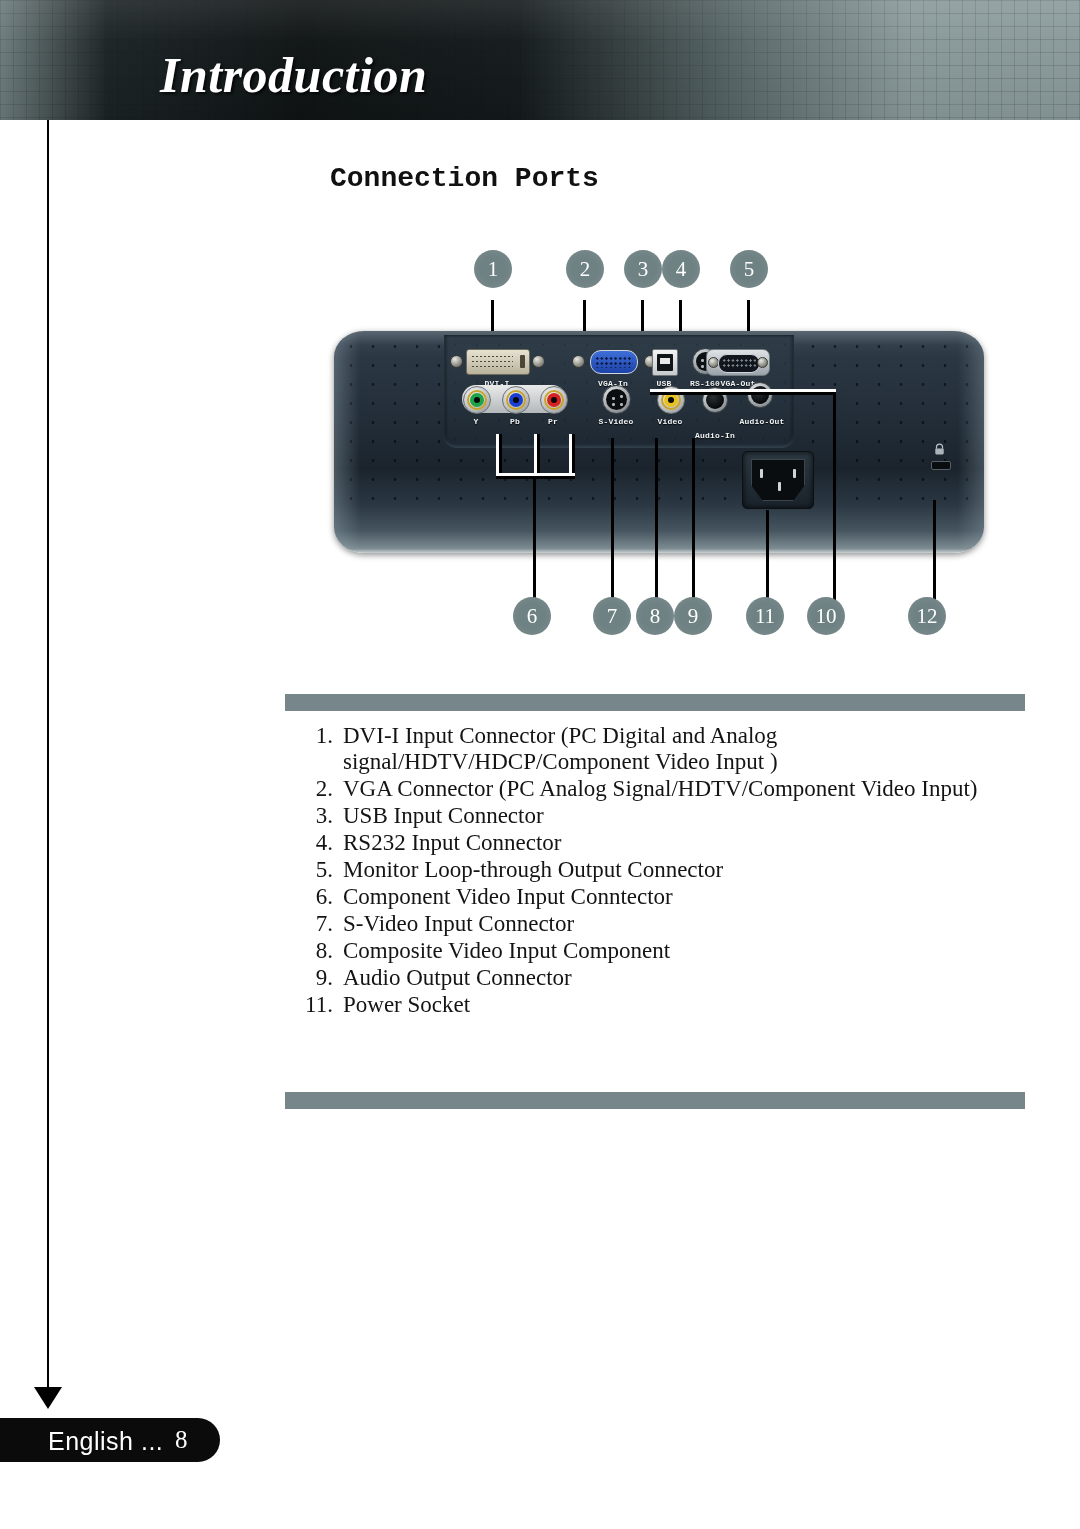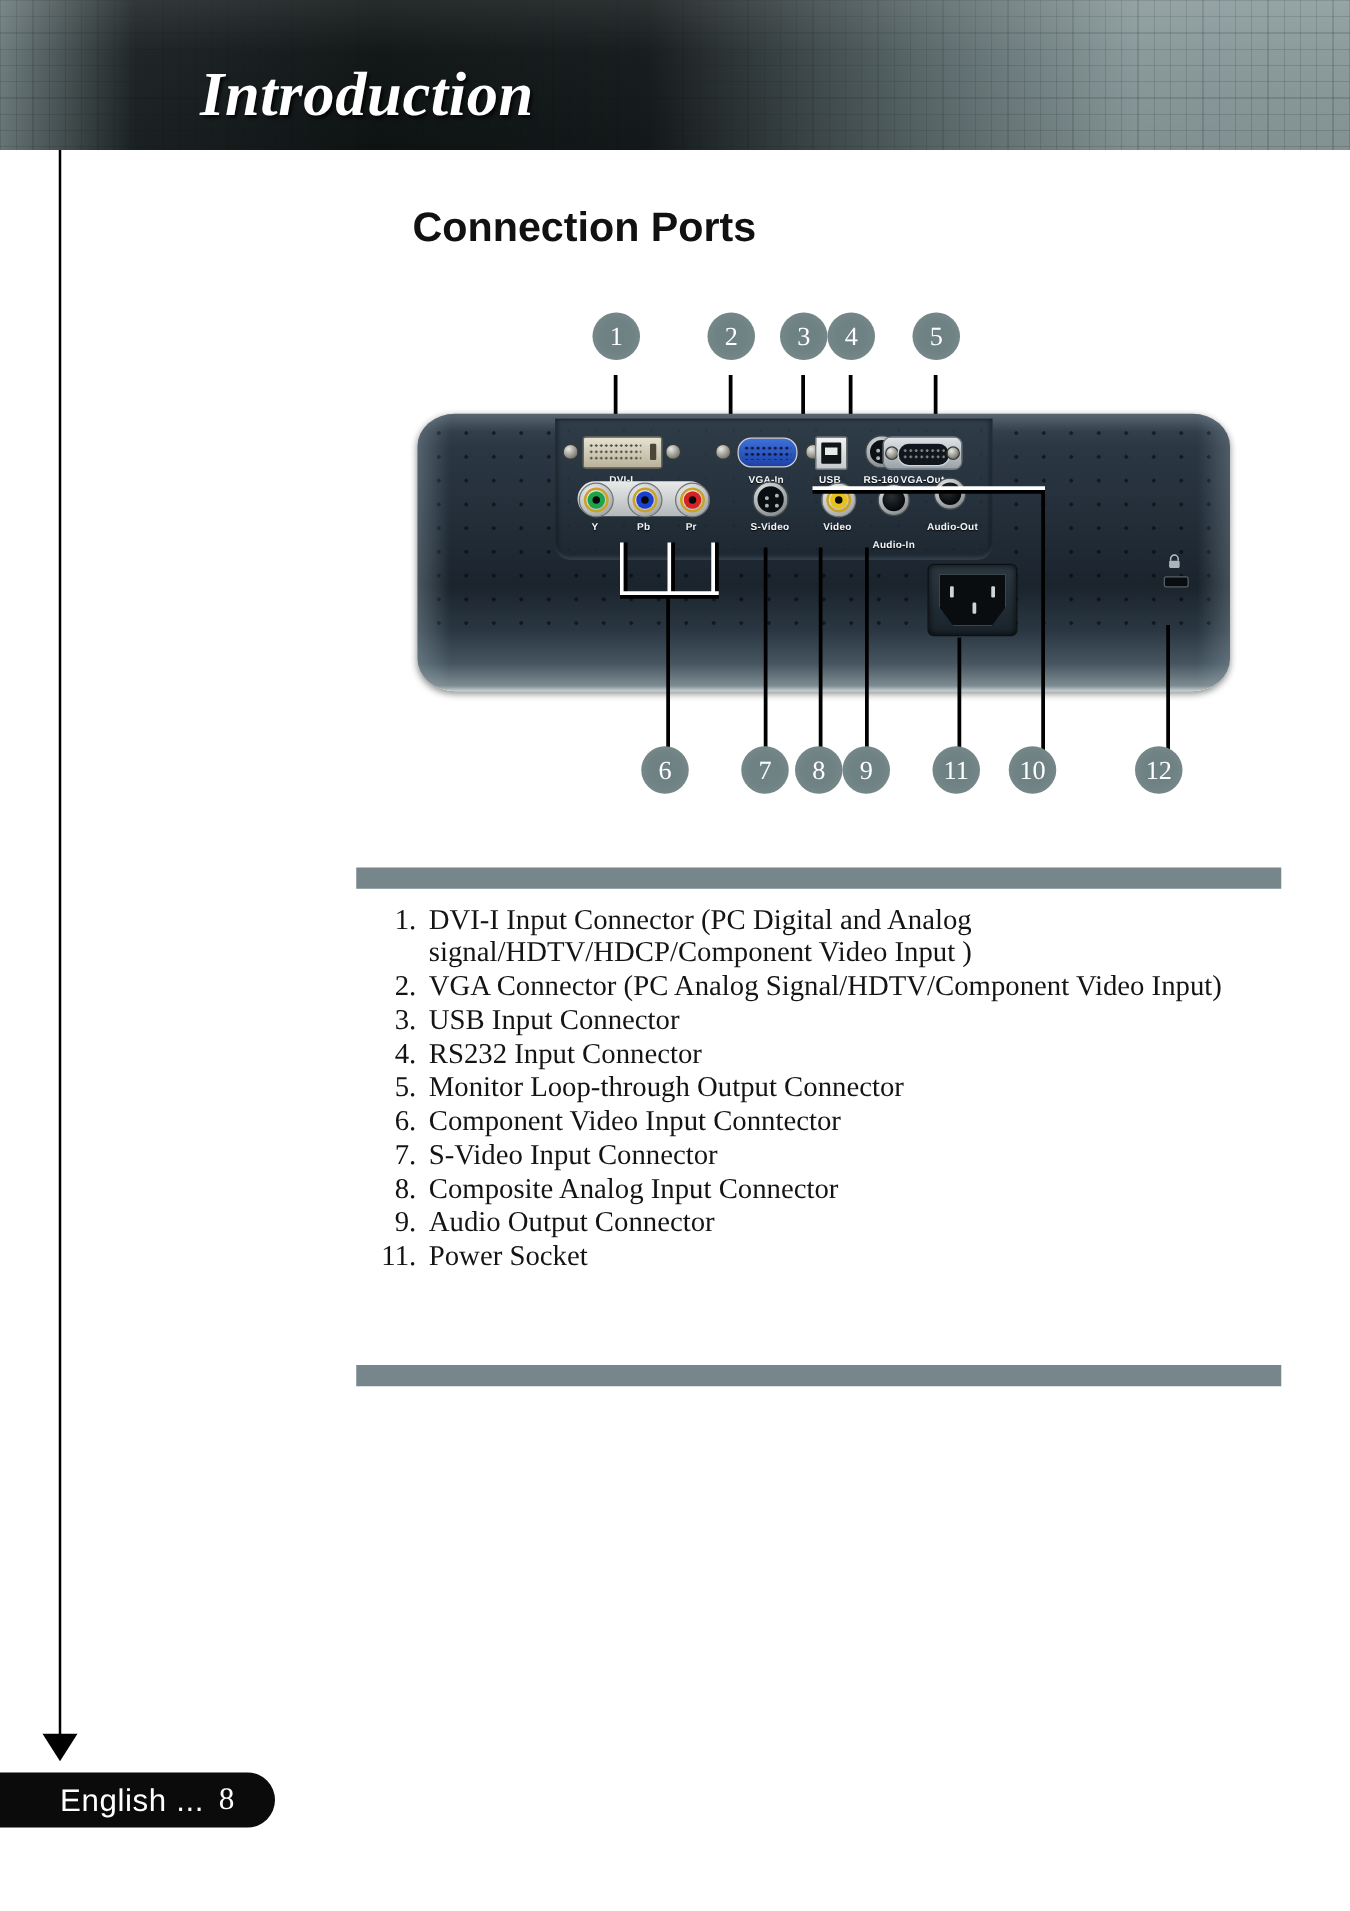--- a/index.html
+++ b/index.html
@@ -58,22 +58,22 @@
     position:absolute;left:34px;top:1387px;
     width:0;height:0;
     border-left:14px solid transparent;
     border-right:14px solid transparent;
     border-top:22px solid #000;
   }
 
   
   .section-title{
     position:absolute;left:330px;top:163px;
-    font-family:Liberation Sans, sans-serif;
-    font-weight:bold;font-size:33px;color:#111;
+    font-family:Liberation Mono, monospace;
+    font-weight:bold;font-size:28px;color:#111;
     white-space:nowrap;
   }
 
   
   .callout{
     position:absolute;width:38px;height:38px;border-radius:50%;
     background:#6e8183;
     color:#fff;font-family:"Liberation Serif",serif;
     font-size:21px;line-height:38px;text-align:center;
     box-shadow:inset 0 0 10px rgba(255,255,255,.10);
@@ -129,21 +129,21 @@
                inset 2px 0 3px rgba(0,0,0,.5),
                inset -2px 0 3px rgba(0,0,0,.5);
   }
   .io-panel-dots{
     position:absolute;inset:0;
     background-image:radial-gradient(circle, rgba(0,0,0,.30) 1px, transparent 1.3px);
     background-size:22px 19px;opacity:.5;
   }
 
   .plabel{
-    position:absolute;color:#f2f5f6;font-family:Liberation Sans, sans-serif;
+    position:absolute;color:#f2f5f6;font-family:Liberation Mono, monospace;
     font-weight:bold;font-size:8px;letter-spacing:.2px;
     text-align:center;white-space:nowrap;
     text-shadow:0 1px 1px rgba(0,0,0,.9);
   }
 
   
   .dvi{
     position:absolute;left:22px;top:14px;width:62px;height:24px;
     background:linear-gradient(to bottom,#e6e2d2,#b9b39c);
     border:1.6px solid #6d6a5c;border-radius:3px;
@@ -513,21 +513,21 @@
     <div class="li">
       <div class="li-num">6.</div>
       <div class="li-txt">Component Video Input Conntector</div>
     </div>
     <div class="li">
       <div class="li-num">7.</div>
       <div class="li-txt">S-Video Input Connector</div>
     </div>
     <div class="li">
       <div class="li-num">8.</div>
-      <div class="li-txt">Composite Analog Input Connector</div>
+      <div class="li-txt">Composite Video Input Component</div>
     </div>
     <div class="li">
       <div class="li-num">9.</div>
       <div class="li-txt">Audio Output Connector</div>
     </div>
     <div class="li">
       <div class="li-num">11.</div>
       <div class="li-txt">Power  Socket</div>
     </div>
   </div>

